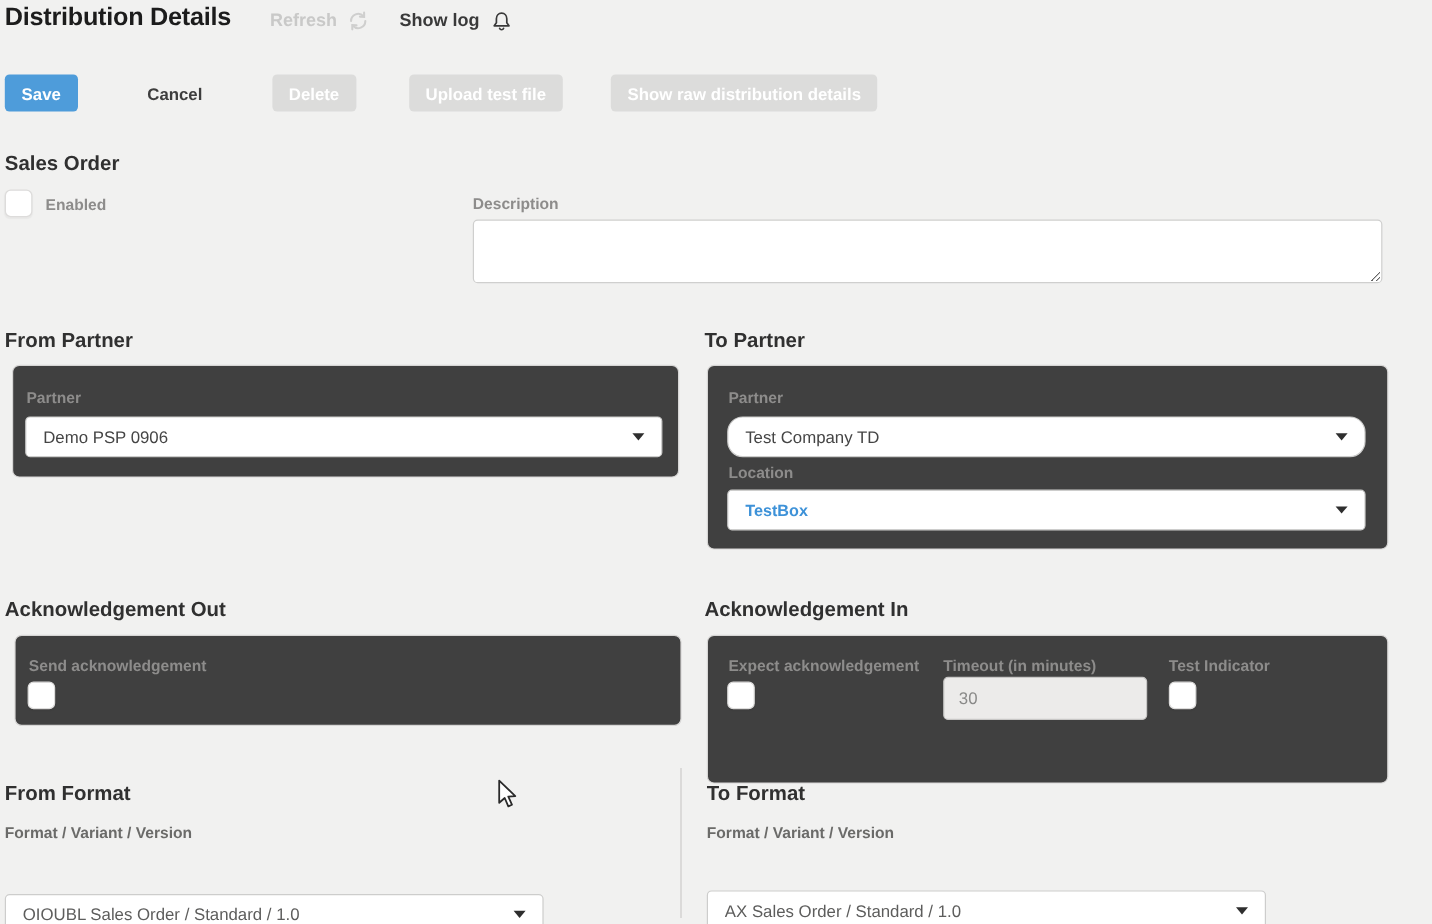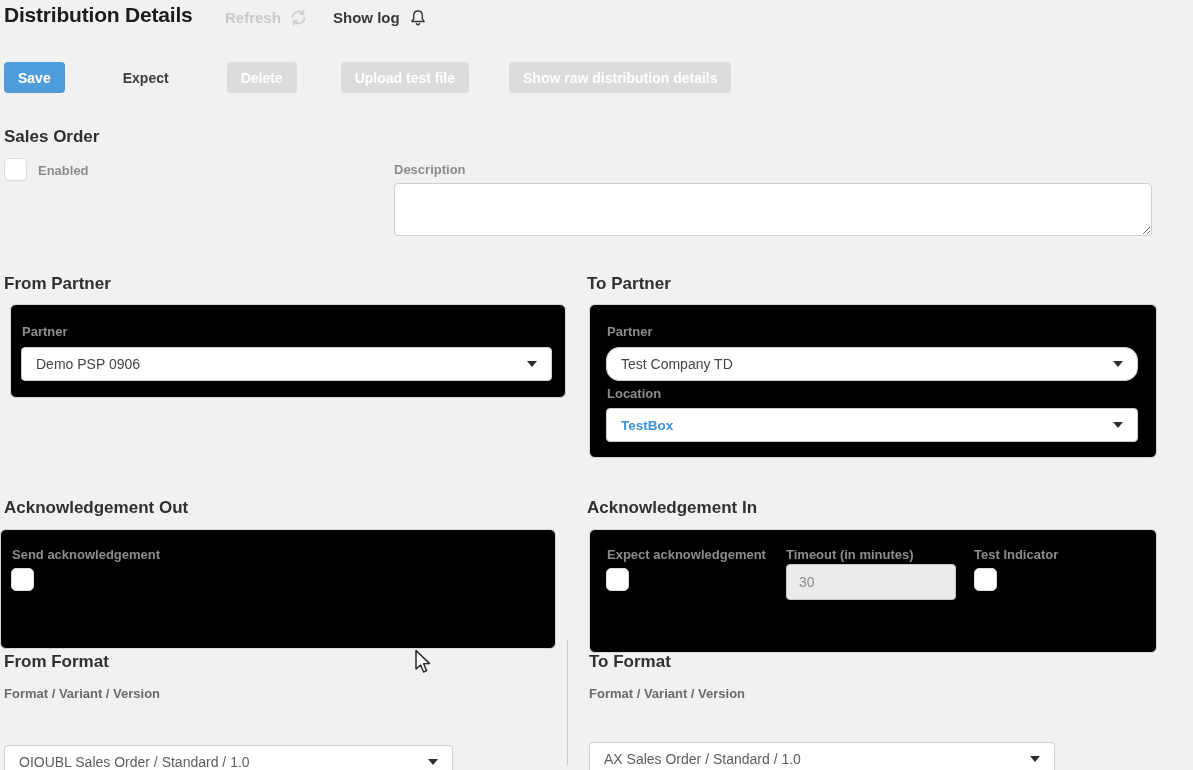--- a/index.html
+++ b/index.html
@@ -32,21 +32,21 @@
   .btn-text { background:transparent; color:#3d3d3d; padding:0 10px; }
   .btn-disabled { background:#dcdcdb; color:#ffffff; cursor:default; }
   .toolbar .btn + .btn { margin-left:20px; }
 
   
   .section-heading { font-size:17px; font-weight:700; color:#303030; }
   .field-label { font-size:13px; font-weight:700; color:#8d8c8b; }
   .field-label.dark { color:#6b6b69; }
 
   .panel {
-    background:#000000;
+    background:#404040;
     border:1px solid #d7d6d5;
     border-radius:6px;
   }
 
   .selectbox {
     background:#fff;
     border:1px solid #cdcdcc;
     border-radius:4px;
     height:34px;
     display:flex; align-items:center;
@@ -121,21 +121,21 @@
   <span>
     <svg width="20" height="21" viewBox="0 0 24 24" fill="none" stroke="#3a3a3a" stroke-width="1.7" stroke-linejoin="round" stroke-linecap="round">
       <path d="M12 4.2 C8.9 4.2 6.8 6.6 6.8 9.8 L6.8 13.8 L4.6 16.8 L19.4 16.8 L17.2 13.8 L17.2 9.8 C17.2 6.6 15.1 4.2 12 4.2 Z"></path>
       <path d="M10 19.3 a2.1 2.1 0 0 0 4 0"></path>
     </svg>
   </span>
 </div>
 
 <div class="abs toolbar" style="left:4px; top:62px;gap:28px;">
   <button class="btn btn-primary">Save</button>
-  <button class="btn btn-text">Expect</button>
+  <button class="btn btn-text">Cancel</button>
   <button class="btn btn-disabled">Delete</button>
   <button class="btn btn-disabled" style="margin-left:16px;">Upload test file</button>
   <button class="btn btn-disabled" style="margin-left:12px;">Show raw distribution details</button>
 </div>
 
 <div class="abs section-heading" style="left:4px; top:127px;">Sales Order</div>
 
 <span class="abs checkbox" style="left:4px; top:158px;"></span>
 <div class="abs field-label" style="left:38px; top:163px;">Enabled</div>
 
@@ -159,21 +159,21 @@
     <span class="caret"></span>
   </div>
   <div class="field-label" style="position:absolute; left:17px; top:81px;">Location</div>
   <div class="selectbox" style="position:absolute; left:16px; top:103px; width:532px;">
     <span class="val blue">TestBox</span>
     <span class="caret"></span>
   </div>
 </div>
 
 <div class="abs section-heading" style="left:4px; top:498px;">Acknowledgement Out</div>
-<div class="abs panel" style="left:0; top:529px; width:556px; height:120px;">
+<div class="abs panel" style="left:12px; top:529px; width:556px; height:76px;">
   <div class="field-label" style="position:absolute; left:11px; top:17px;">Send acknowledgement</div>
   <span class="checkbox" style="position:absolute; left:10px; top:38px;"></span>
 </div>
 
 <div class="abs section-heading" style="left:587px; top:498px;">Acknowledgement In</div>
 <div class="abs panel" style="left:589px; top:529px; width:568px; height:124px;">
   <div class="field-label" style="position:absolute; left:17px; top:17px;">Expect acknowledgement</div>
   <span class="checkbox" style="position:absolute; left:16px; top:38px;"></span>
 
   <div class="field-label" style="position:absolute; left:196px; top:17px;">Timeout (in minutes)</div>

